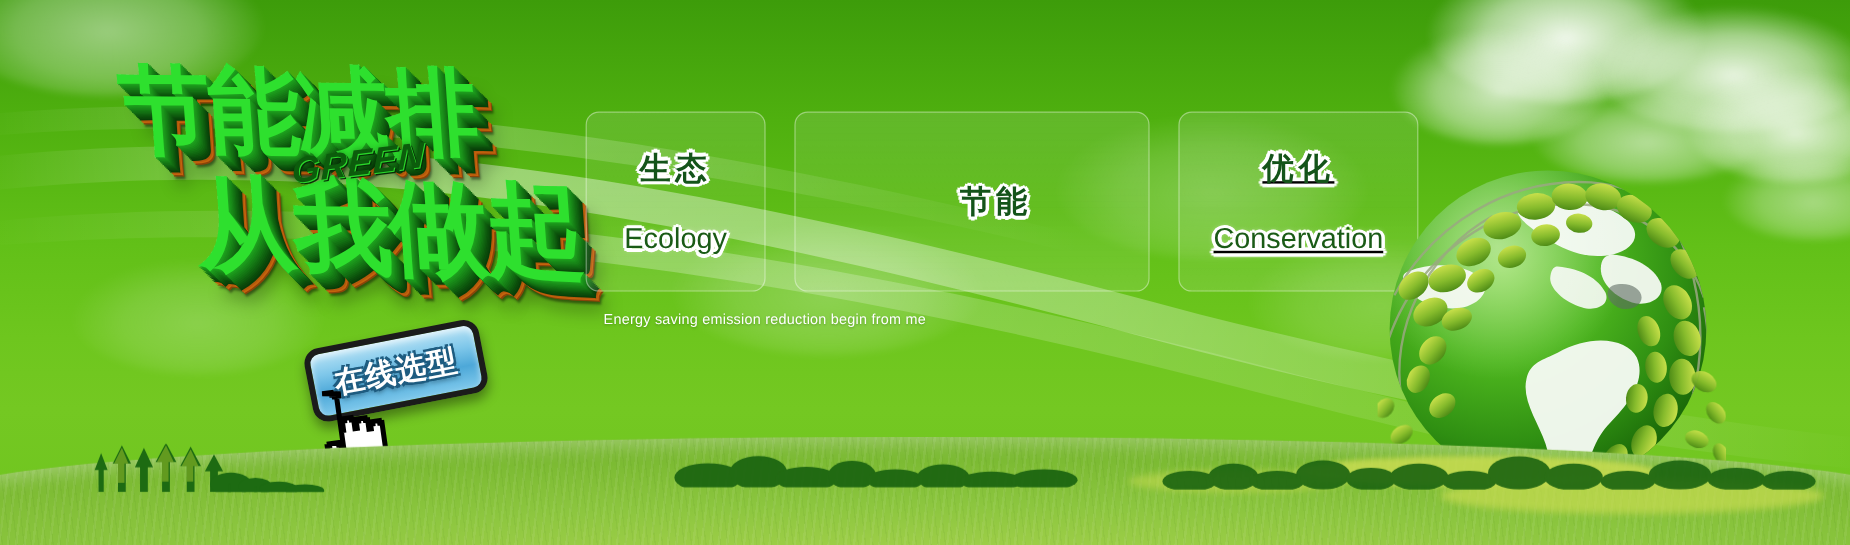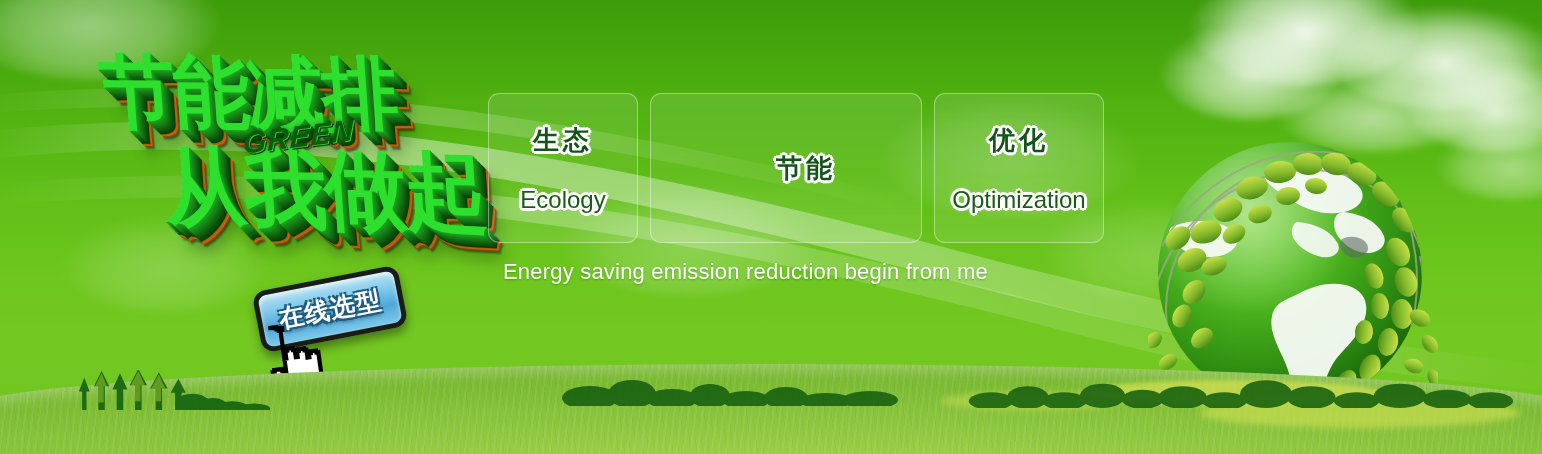--- a/index.html
+++ b/index.html
@@ -77,47 +77,47 @@
   .cta-label{
     position:absolute;inset:0;display:flex;align-items:center;justify-content:center;
     font-size:25px;font-weight:bold;color:#fff;letter-spacing:1px;
     font-family:"DejaVu Sans","Liberation Sans",sans-serif;
     text-shadow:-2px -2px 0 #1e5c80, 2px -2px 0 #1e5c80, -2px 2px 0 #1e5c80,
                  2px 2px 0 #1e5c80, 0 3px 4px rgba(0,0,0,.45);
   }
   .hand-cursor{position:absolute;left:246px;top:318px;width:86px;height:92px;}
 
   
-  .cards{position:absolute;left:488px;top:93px;display:flex;gap:12px;justify-content:flex-end;}
+  .cards{position:absolute;left:488px;top:93px;display:flex;gap:24px;justify-content:flex-end;}
   .card{
     width:150px;height:150px;border-radius:11px;
     background:linear-gradient(180deg,rgba(255,255,255,.115) 0%,rgba(255,255,255,.05) 55%,rgba(255,255,255,.10) 100%);
     border:1px solid rgba(255,255,255,.38);
     box-sizing:border-box;
     display:flex;flex-direction:column;align-items:center;justify-content:center;
     gap:28px;
   }
-  .card.wide{width:272px;padding-left:40px;}
-  .card.wide2{width:170px;}
+  .card.wide{width:296px;padding-left:40px;}
+  .card.wide2{width:200px;text-decoration:underline;}
   .card-cn{
     font-size:26px;font-weight:bold;color:#14541a;letter-spacing:4px;
     font-family:"DejaVu Sans","Liberation Sans",sans-serif;
     text-shadow:-2px -2px 0 #fff,2px -2px 0 #fff,-2px 2px 0 #fff,2px 2px 0 #fff,
                  0 0 3px #fff,-3px 0 0 #fff,3px 0 0 #fff,0 -3px 0 #fff,0 3px 0 #fff;
   }
   .card-en{
     font-size:24px;color:#1a5b16;font-weight:normal;
     text-shadow:-2px -2px 0 #fff,2px -2px 0 #fff,-2px 2px 0 #fff,2px 2px 0 #fff,
                  -3px 0 0 #fff,3px 0 0 #fff,0 -3px 0 #fff,0 3px 0 #fff,0 0 5px #fff;
   }
 
   
   .tagline{
     position:absolute;left:503px;top:259px;
-    font-size:22px;color:#ffffff;letter-spacing:.2px;
+    font-size:12px;color:#ffffff;letter-spacing:.2px;
     text-shadow:0 1px 2px rgba(20,70,10,.35);
   }
 
   
   .globe-wrap{position:absolute;left:1148px;top:126px;width:290px;height:300px;}
   .globe-shadow{position:absolute;left:8px;bottom:-4px;width:276px;height:40px;border-radius:50%;
     background:radial-gradient(ellipse at 50% 50%,rgba(20,60,5,.55) 0%,rgba(20,60,5,.22) 55%,rgba(20,60,5,0) 78%);}
 </style>
 </head>
 <body>
@@ -177,21 +177,21 @@
   <div class="cards">
     <div class="card">
       <div class="card-cn">生态</div>
       <div class="card-en">Ecology</div>
     </div>
     <div class="card wide">
       <div class="card-cn">节能</div>
     </div>
     <div class="card wide2">
       <div class="card-cn">优化</div>
-      <div class="card-en">Optimization</div>
+      <div class="card-en">Conservation</div>
     </div>
   </div>
 
   <div class="tagline">Energy saving emission reduction begin from me</div>
 
   <div class="globe-wrap">
     <div class="globe-shadow"></div>
     <svg viewBox="0 0 290 300" width="290" height="300">
       <defs>
         <radialGradient id="gsphere" cx="36%" cy="30%" r="78%">

